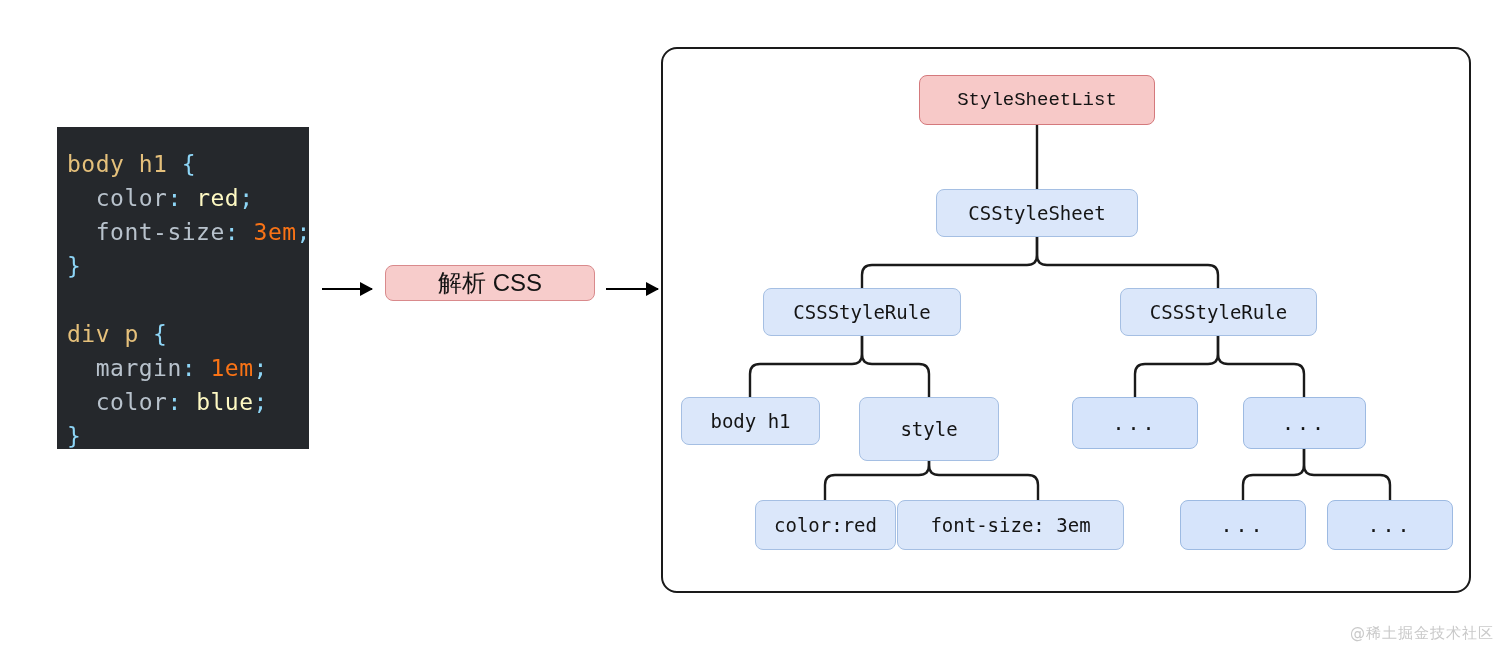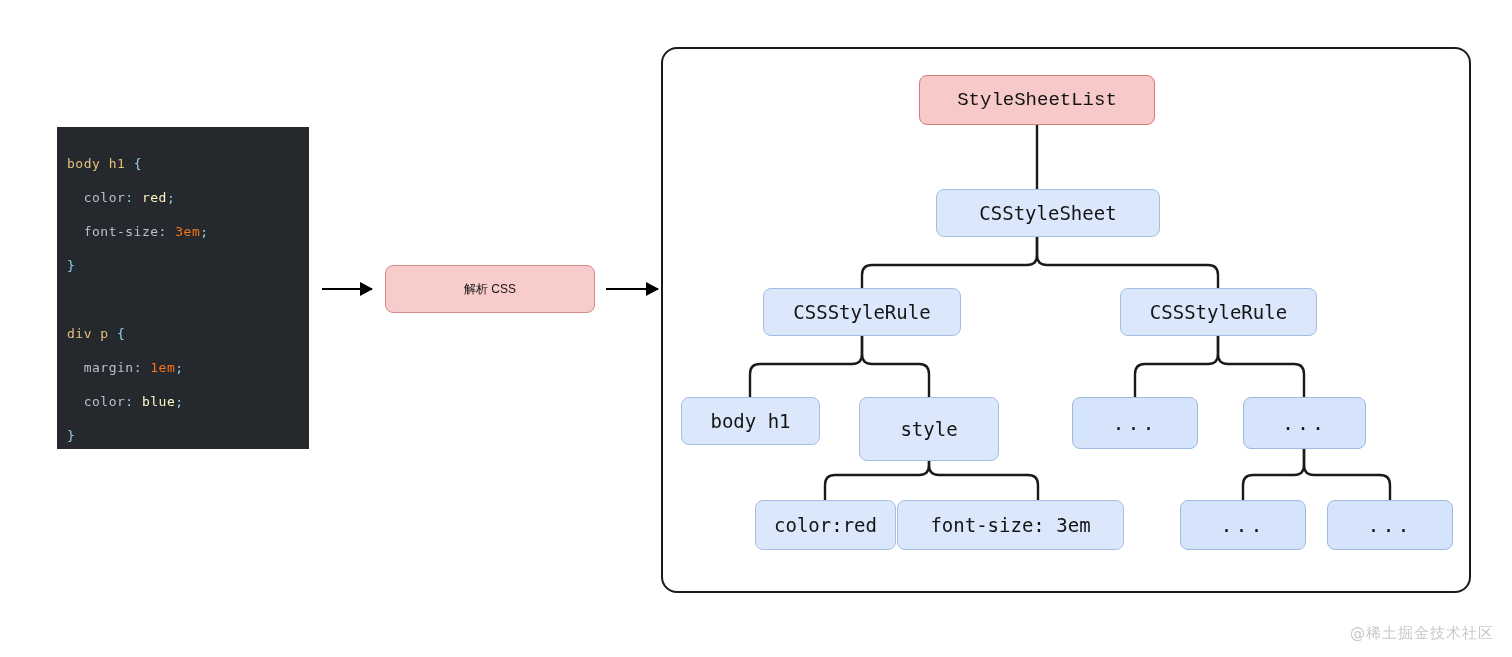--- a/index.html
+++ b/index.html
@@ -25,21 +25,21 @@
     left: 57px;
     top: 127px;
     width: 252px;
     height: 322px;
     background: #25282c;
     box-sizing: border-box;
     padding: 20px 0 0 0;
   }
   .code-line {
     font-family: "DejaVu Sans Mono", "Liberation Mono", monospace;
-    font-size: 13px;
+    font-size: 23px;
     line-height: 34px;
     white-space: pre;
     padding-left: 10px;
     letter-spacing: 0.5px;
   }
   .tok-sel   { color: #e5c07b; }
   .tok-brace { color: #8ed6f7; }
   .tok-prop  { color: #b8c2cc; }
   .tok-punc  { color: #8ed6f7; }
   .tok-val   { color: #fef9c3; }
@@ -63,29 +63,29 @@
     border-bottom: 7px solid transparent;
     border-left: 13px solid #000000;
   }
 
   
   .parse-box {
     position: absolute;
     left: 385px;
     top: 265px;
     width: 210px;
-    height: 48px;
+    height: 36px;
     background: #f7cccb;
     border: 1.6px solid #d98a8c;
     border-radius: 8px;
     display: flex;
     align-items: center;
     justify-content: center;
     font-family: "Liberation Sans", sans-serif;
-    font-size: 12px;
+    font-size: 24px;
     color: #141414;
     box-sizing: border-box;
   }
 
   
   .tree-frame {
     position: absolute;
     left: 661px;
     top: 47px;
     width: 810px;
@@ -201,21 +201,21 @@
       <path d="M1304,449 L1304,465 Q1304,475 1294,475 L1253,475 Q1243,475 1243,485 L1243,500"></path>
 
       <path d="M1304,449 L1304,465 Q1304,475 1314,475 L1380,475 Q1390,475 1390,485 L1390,500"></path>
     </g>
   </svg>
 
   <div class="node pink" style="left:919px; top:75px; width:236px; height:50px;">
     <span>StyleSheetList</span>
   </div>
 
-  <div class="node blue" style="left:936px; top:189px; width:224px; height:48px;text-align:center;">
+  <div class="node blue" style="left:936px; top:189px; width:202px; height:48px;text-align:center;">
     <span>CSStyleSheet</span>
   </div>
 
   <div class="node blue" style="left:763px; top:288px; width:198px; height:48px;">
     <span>CSSStyleRule</span>
   </div>
 
   <div class="node blue" style="left:1120px; top:288px; width:197px; height:48px;">
     <span>CSSStyleRule</span>
   </div>

